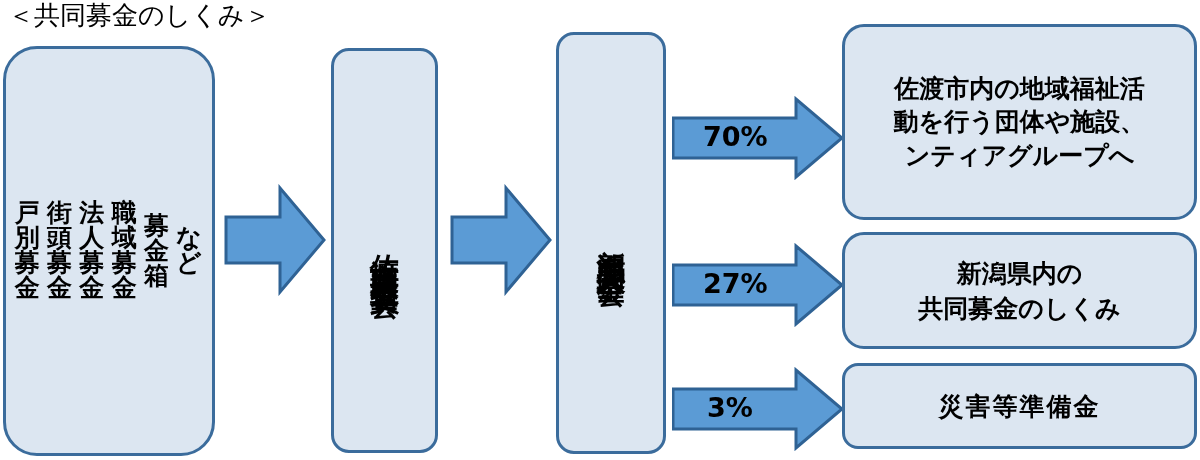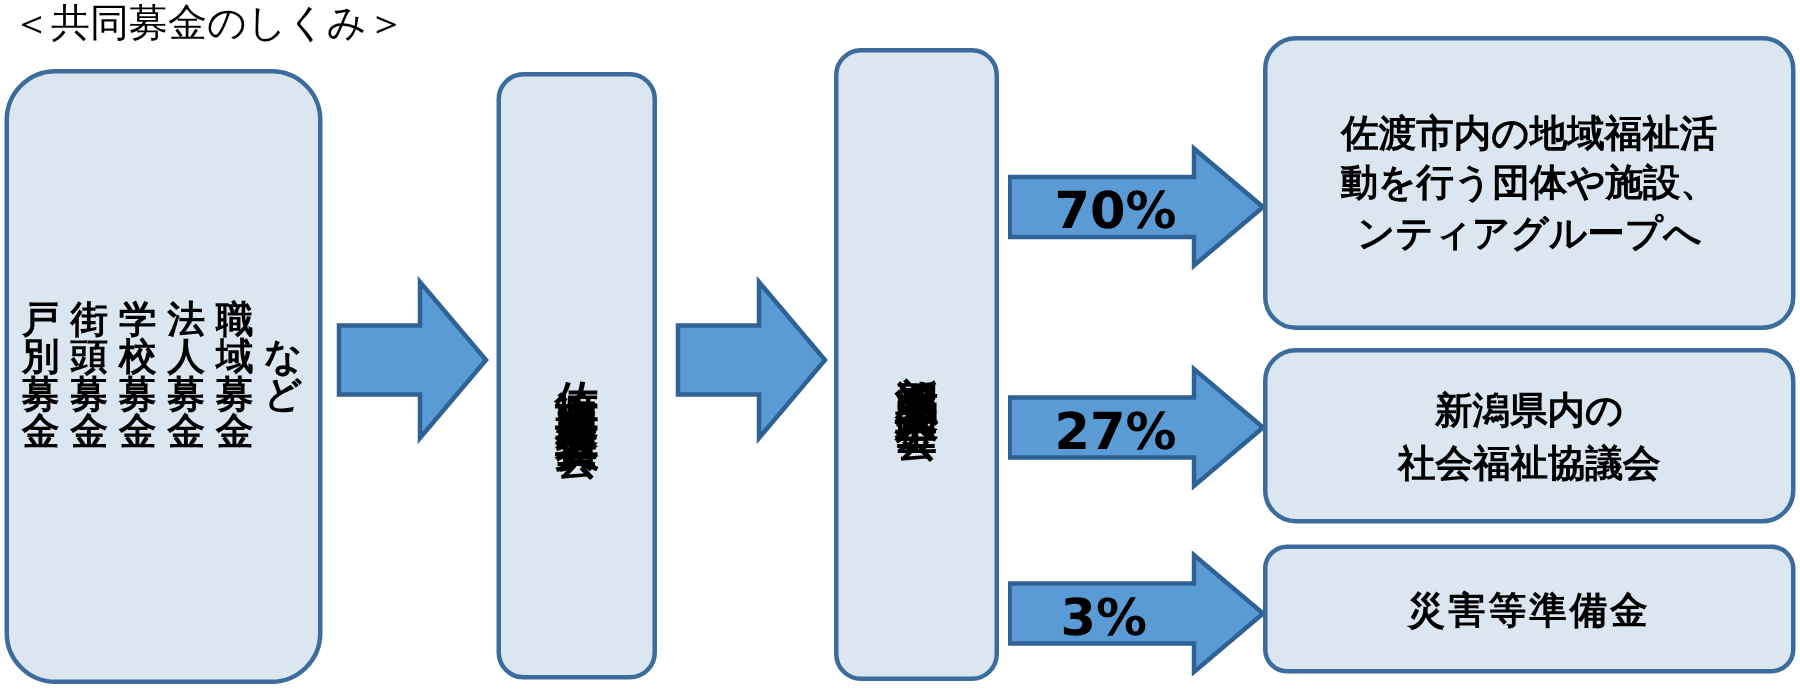--- a/index.html
+++ b/index.html
@@ -131,21 +131,21 @@
     text-align: center;
   }
 
   
   .arrow {
     position: absolute;
   }
   .arrow svg { display: block; }
   .arrow-label {
     position: absolute;
-    font-size: 34px;
+    font-size: 27px;
     font-weight: bold;
     color: #000000;
     letter-spacing: 0px;
   }
   #arrow-1 { left: 224px; top: 184px; }
   #arrow-2 { left: 450px; top: 184px; }
   #arrow-70 { left: 672px; top: 96px; }
   #arrow-27 { left: 672px; top: 243px; }
   #arrow-3  { left: 672px; top: 367px; }
 
@@ -156,23 +156,23 @@
 </head>
 <body>
 
 <div id="canvas">
 
   <div class="title">＜共同募金のしくみ＞</div>
 
   <div class="box" id="box-sources">
     <div class="line">戸別募金</div>
     <div class="line">街頭募金</div>
-    <div class="line">学校募金</div>
     <div class="line">法人募金</div>
     <div class="line">職域募金</div>
+    <div class="line">募金箱</div>
     <div class="line">など</div>
   </div>
 
   <div class="arrow" id="arrow-1">
     <svg width="102" height="112" viewBox="0 0 102 112">
       <polygon points="2,33 56,33 56,4 100,56 56,108 56,79 2,79" fill="#5b9bd5" stroke="#2f6294" stroke-width="3" stroke-linejoin="miter"></polygon>
     </svg>
   </div>
 
   <div class="box" id="box-sado">
@@ -204,21 +204,21 @@
 
   <div class="arrow" id="arrow-27">
     <svg width="172" height="84" viewBox="0 0 172 84">
       <polygon points="1,22 124,22 124,3 170,42 124,81 124,62 1,62" fill="#5b9bd5" stroke="#2f6294" stroke-width="3" stroke-linejoin="miter"></polygon>
     </svg>
   </div>
   <div class="arrow-label" id="label-27">27%</div>
 
   <div class="box" id="box-pref">
     <div class="line">新潟県内の</div>
-    <div class="line">社会福祉協議会</div>
+    <div class="line">共同募金のしくみ</div>
   </div>
 
   <div class="arrow" id="arrow-3">
     <svg width="172" height="84" viewBox="0 0 172 84">
       <polygon points="1,22 124,22 124,3 170,42 124,81 124,62 1,62" fill="#5b9bd5" stroke="#2f6294" stroke-width="3" stroke-linejoin="miter"></polygon>
     </svg>
   </div>
   <div class="arrow-label" id="label-3">3%</div>
 
   <div class="box" id="box-disaster">

